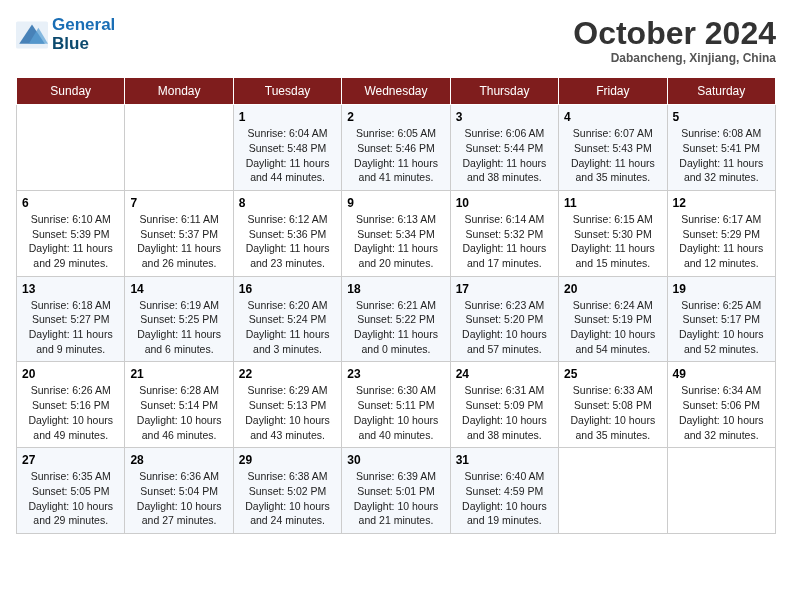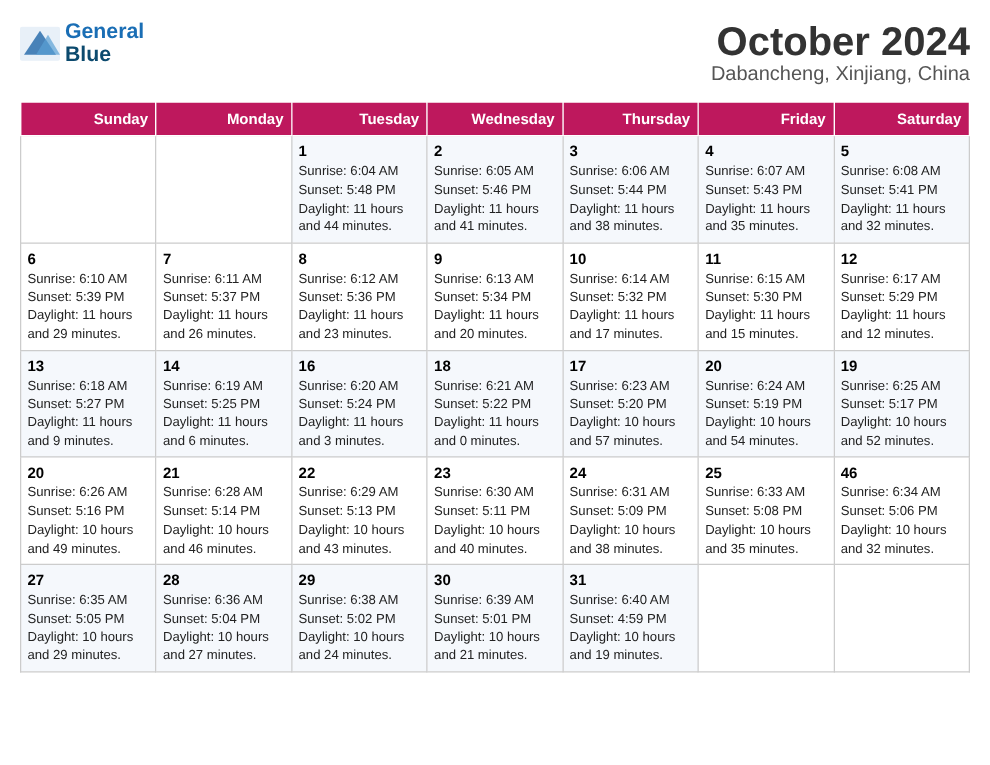--- a/index.html
+++ b/index.html
@@ -29,35 +29,36 @@
     .title-block {
       text-align: right;
     }
     .month-year {
       font-size: 32px;
       font-weight: bold;
       color: #333;
       line-height: 1.1;
     }
     .location {
-      font-size: 16px;
+      font-size: 12px;
       color: #555;
+      font-weight: bold;
     }
     table {
       width: 100%;
       border-collapse: collapse;
       font-size: 11px;
     }
     thead tr th {
-      background-color: #be185d;
+      background-color: #7f1d1d;
       color: #fff;
-      text-align: right;
+      text-align: center;
       padding: 6px 6px;
       font-size: 12px;
-      font-weight: bold;
+      font-weight: normal;
       border: 1px solid #fff;
     }
     tbody tr td {
       border: 1px solid #ccc;
       vertical-align: top;
       padding: 5px 5px;
       width: 108px;
       min-height: 80px;
       background: #fff;
     }
@@ -67,20 +68,21 @@
     .day-number {
       font-weight: bold;
       font-size: 12px;
       display: block;
       margin-bottom: 2px;
     }
     .day-info {
       font-size: 10.5px;
       color: #222;
       line-height: 1.4;
+      text-align: center;
     }
     .empty-cell {
       background: #fff !important;
     }
   </style>
 </head>
 <body>
 
 <div class="header">
   <div class="logo">
@@ -266,21 +268,21 @@
             Sunrise: 6:31 AM<br>Sunset: 5:09 PM<br>Daylight: 10 hours and 38 minutes.
           </div>
         </td>
         <td>
           <span class="day-number">25</span>
           <div class="day-info">
             Sunrise: 6:33 AM<br>Sunset: 5:08 PM<br>Daylight: 10 hours and 35 minutes.
           </div>
         </td>
         <td>
-          <span class="day-number">46</span>
+          <span class="day-number">49</span>
           <div class="day-info">
             Sunrise: 6:34 AM<br>Sunset: 5:06 PM<br>Daylight: 10 hours and 32 minutes.
           </div>
         </td>
       </tr>
       <tr>
         <td>
           <span class="day-number">27</span>
           <div class="day-info">
             Sunrise: 6:35 AM<br>Sunset: 5:05 PM<br>Daylight: 10 hours and 29 minutes.

